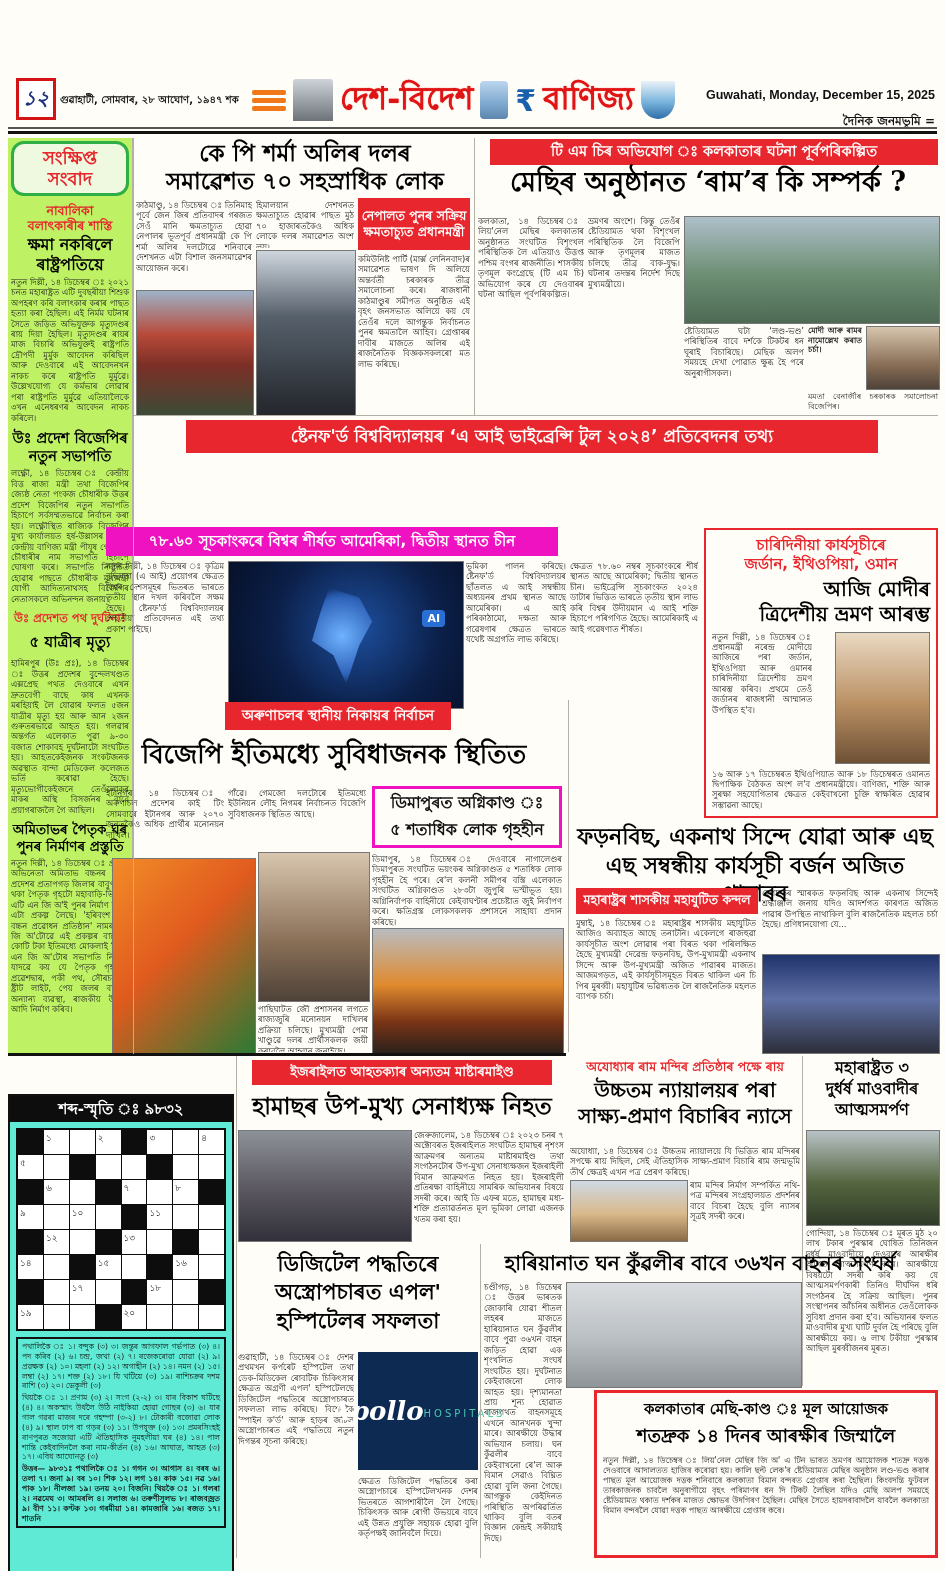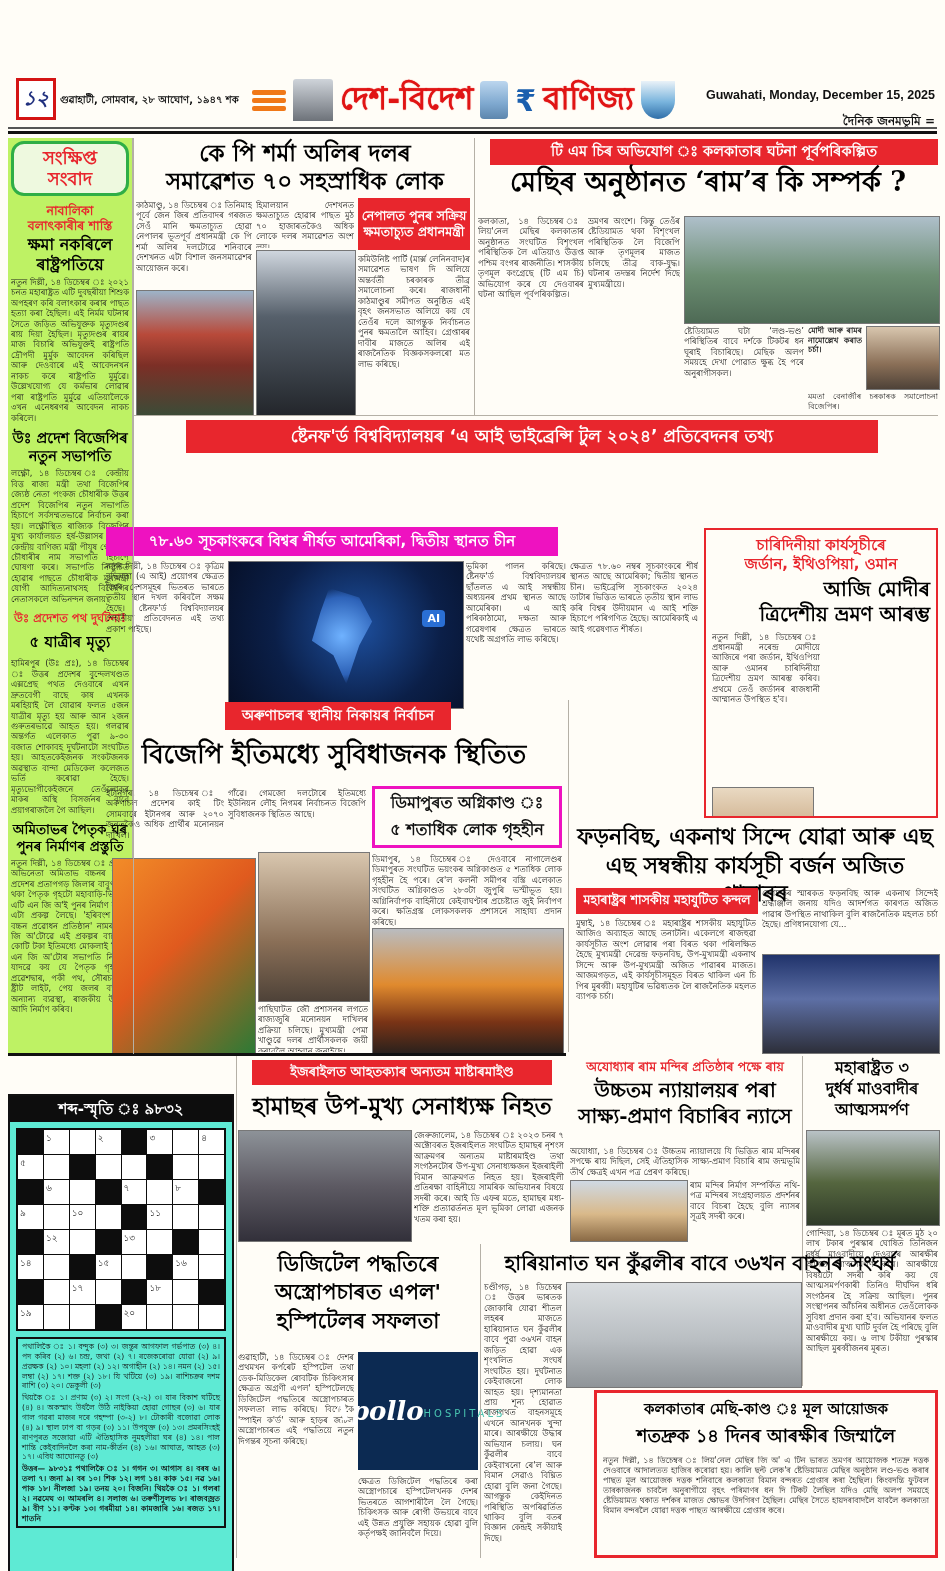--- a/index.html
+++ b/index.html
@@ -138,21 +138,21 @@
     <span style="position:absolute;left:70px;top:26px;width:86px;height:96px;background:radial-gradient(circle,#6fb2ff 0%,#2d62b8 60%,transparent 75%);clip-path:polygon(35% 0,70% 10%,85% 35%,70% 60%,55% 100%,40% 70%,15% 55%,25% 25%);"></span>
   </div>
   <div class="abs body-text" style="left:466px;top:561px;width:100px;height:146px;">ভূমিকা পালন কৰিছে। ষ্টেনফ'ৰ্ড বিশ্ববিদ্যালয়ৰ ছাঁতলত এ আই সম্বন্ধীয় অধ্যয়নৰ প্ৰথম স্থানত আছে আমেৰিকা। এ আই পৰিকাঠামো, দক্ষতা আৰু গৱেষণাৰ ক্ষেত্ৰত ভাৰতে যথেষ্ট অগ্ৰগতি লাভ কৰিছে।</div>
   <div class="abs body-text" style="left:570px;top:561px;width:128px;height:146px;">ক্ষেত্ৰত ৭৮.৬০ নম্বৰ সূচকাংকৰে শীৰ্ষ স্থানত আছে আমেৰিকা; দ্বিতীয় স্থানত চীন। ভাইব্ৰেন্সি সূচকাংকত ২০২৪ ডাটাৰ ভিত্তিত ভাৰতে তৃতীয় স্থান লাভ কৰি বিশ্বৰ উদীয়মান এ আই শক্তি হিচাপে পৰিগণিত হৈছে। আমেৰিকাই এ আই গৱেষণাত শীৰ্ষত।</div>
 
   <div class="abs" style="left:704px;top:528px;width:234px;height:290px;border:2.5px solid #e8262d;box-sizing:border-box;padding:6px;overflow:hidden;">
     <div class="redtext" style="font-size:15px;line-height:1.25;">চাৰিদিনীয়া কাৰ্যসূচীৰে
 জৰ্ডান, ইথিওপিয়া, ওমান</div>
     <div class="headline" style="font-size:20px;line-height:1.25;margin-top:3px;text-align:right;">আজি মোদীৰ
 ত্ৰিদেশীয় ভ্ৰমণ আৰম্ভ</div>
-    <div style="display:flex;gap:23px;margin-top:5px;flex-direction:column;">
+    <div style="display:flex;gap:23px;margin-top:5px;">
       <div class="body-text" style="width:108px;height:132px;">নতুন দিল্লী, ১৪ ডিচেম্বৰ ঃ প্ৰধানমন্ত্ৰী নৰেন্দ্ৰ মোদীয়ে আজিৰে পৰা জৰ্ডান, ইথিওপিয়া আৰু ওমানৰ চাৰিদিনীয়া ত্ৰিদেশীয় ভ্ৰমণ আৰম্ভ কৰিব। প্ৰথমে তেওঁ জৰ্ডানৰ ৰাজধানী আম্মানত উপস্থিত হ'ব।</div>
       <div class="photo ph-modi" style="width:100px;height:130px;"></div>
     </div>
     <div class="body-text" style="margin-top:5px;height:80px;">১৬ আৰু ১৭ ডিচেম্বৰত ইথিওপিয়াত আৰু ১৮ ডিচেম্বৰত ওমানত দ্বিপাক্ষিক বৈঠকত অংশ ল'ব প্ৰধানমন্ত্ৰীয়ে। বাণিজ্য, শক্তি আৰু সুৰক্ষা সহযোগিতাৰ ক্ষেত্ৰত কেইবাখনো চুক্তি স্বাক্ষৰিত হোৱাৰ সম্ভাৱনা আছে।</div>
   </div>
 
   <div class="abs redbox" style="left:225px;top:702px;width:226px;height:28px;font-size:14px;">অৰুণাচলৰ স্থানীয় নিকায়ৰ নিৰ্বাচন</div>
   <div class="abs headline" style="left:104px;top:734px;width:460px;font-size:26px;">বিজেপি ইতিমধ্যে সুবিধাজনক স্থিতিত</div>
   <div class="abs body-text" style="left:106px;top:788px;width:118px;height:66px;">ইটানগৰ, ১৪ ডিচেম্বৰ ঃ অৰুণাচল প্ৰদেশৰ কাই টিং সোমবাৰে ইটানগৰ আৰু ২০৭০ জনতকৈও অধিক প্ৰাৰ্থীৰ মনোনয়ন দাখিল।</div>
   <div class="abs body-text" style="left:228px;top:788px;width:138px;height:62px;">গাঁৱে। গেমজো দলটোৰে ইতিমধ্যে ইউনিয়ন লৌহ নিগমৰ নিৰ্বাচনত বিজেপি সুবিধাজনক স্থিতিত আছে।</div>

